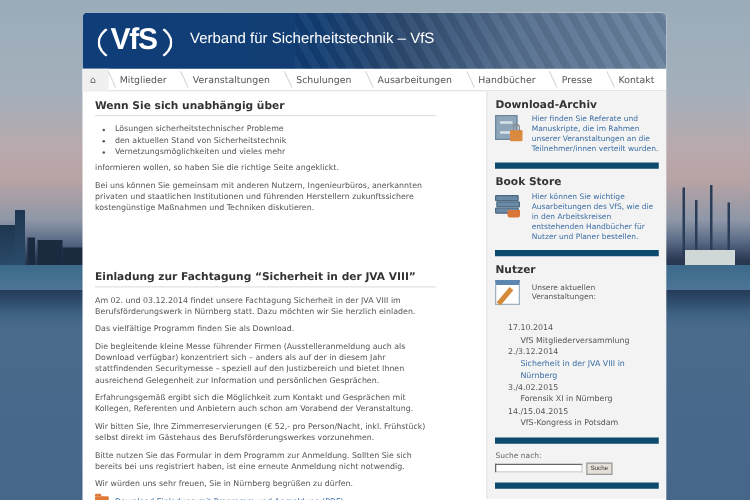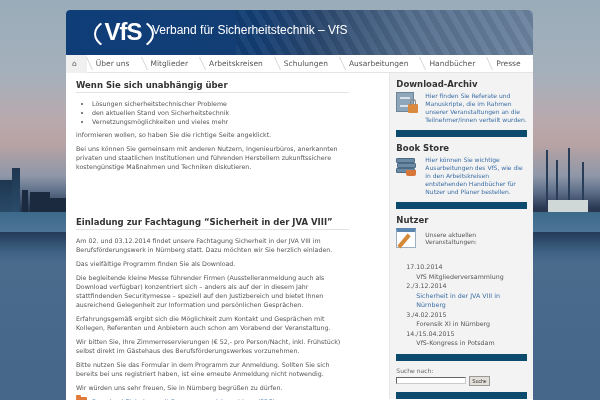--- a/index.html
+++ b/index.html
@@ -25,21 +25,21 @@
   }
   .header {
     height: 45px; position: relative;
     background: linear-gradient(90deg, #0f3d78 0%, #123e74 40%, #2d4a70 55%, #56708f 75%, #6d84a0 100%);
   }
   .header::after {
     content: ""; position: absolute; left: 170px; right: 0; top: 0; bottom: 0;
     background: repeating-linear-gradient(60deg, rgba(255,255,255,0.04) 0 6px, rgba(0,0,0,0.06) 6px 12px);
   }
   .logo {
-    position: absolute; left: 28px; top: 6px; width: 58px; height: 32px;
+    position: absolute; left: 12px; top: 6px; width: 58px; height: 32px;
     color: #fff; font-family: "Liberation Sans", sans-serif; font-weight: bold;
     font-size: 24px; letter-spacing: -1px; line-height: 32px; text-align: center;
   }
   .logo::before {
     content: ""; position: absolute; left: 0; top: 0; width: 56px; height: 32px;
     border: 2px solid #fff; border-radius: 50%; border-top-color: transparent; border-bottom-color: transparent;
   }
   .site-title {
     position: absolute; left: 86px; top: 13px; color: #fff; font-size: 12px;
     font-family: "Liberation Sans", sans-serif; z-index: 2;
@@ -62,21 +62,21 @@
   .main h2.second { margin-top: 47px; }
   .main ul { margin: 0 0 4px 16px; }
   .main ul li { list-style: disc; }
   .main p { margin-bottom: 5px; }
   .dl-link { display: flex; align-items: center; color: #3b6ea5; margin-bottom: 2px; }
   .pdf-icon { width: 11px; height: 9px; background: #e07a3a; border-radius: 1px; margin-right: 5px; position: relative; }
   .pdf-icon::before { content: ""; position: absolute; left: 0; top: -2px; width: 5px; height: 2px; background: #e07a3a; border-radius: 1px 1px 0 0; }
   .pdf-icon::after { content: ""; position: absolute; left: 4px; top: 3px; width: 3px; height: 3px; background: #8a3314; }
 
   .sidebar { width: 154px; background: #f3f3f3; border-left: 1px solid #e6e6e6; padding: 6px 6px 0 6px; font-size: 6px; }
-  .widget { border-bottom: 7px solid #0c4a6e; padding-bottom: 6px; margin-bottom: 6px; }
+  .widget { border-bottom: 5px solid #0c4a6e; padding-bottom: 6px; margin-bottom: 6px; }
   .widget h3 { font-size: 8.5px; font-weight: bold; color: #333; margin-bottom: 3px; }
   .widget-body { display: flex; align-items: flex-start; }
   .widget-icon { width: 24px; height: 24px; flex: none; margin-right: 5px; position: relative; }
   .widget-text { color: #3b6ea5; line-height: 8px; }
   .cabinet { position: absolute; left: 0; top: 0; width: 18px; height: 20px; background: #8fa6ba; border: 1px solid #6d859a; }
   .cabinet::before, .cabinet::after { content: ""; position: absolute; left: 3px; width: 10px; height: 2px; background: #d8e2ea; }
   .cabinet::before { top: 4px; } .cabinet::after { top: 12px; }
   .lock { position: absolute; left: 12px; top: 12px; width: 10px; height: 9px; background: #d98a3f; border-radius: 1px; }
   .lock::before { content: ""; position: absolute; left: 2px; top: -5px; width: 4px; height: 5px; border: 1.5px solid #888; border-bottom: none; border-radius: 3px 3px 0 0; }
   .books { position: absolute; left: 0; top: 2px; width: 20px; height: 18px; }
@@ -113,23 +113,22 @@
 <div class="page">
   <div class="header">
     <div class="logo">VfS</div>
     <div class="site-title">Verband für Sicherheitstechnik – VfS</div>
   </div>
 
   <div class="nav">
     <div class="nav-item home">
       <span>⌂</span>
     </div>
-    <div class="nav-item">Über uns</div>
     <div class="nav-item">Mitglieder</div>
-    <div class="nav-item">Arbeitskreisen</div>
+    <div class="nav-item">Veranstaltungen</div>
     <div class="nav-item">Schulungen</div>
     <div class="nav-item">Ausarbeitungen</div>
     <div class="nav-item">Handbücher</div>
     <div class="nav-item">Presse</div>
     <div class="nav-item">Kontakt</div>
   </div>
 
   <div class="content">
     <div class="main">
       <h2>Wenn Sie sich unabhängig über</h2>

